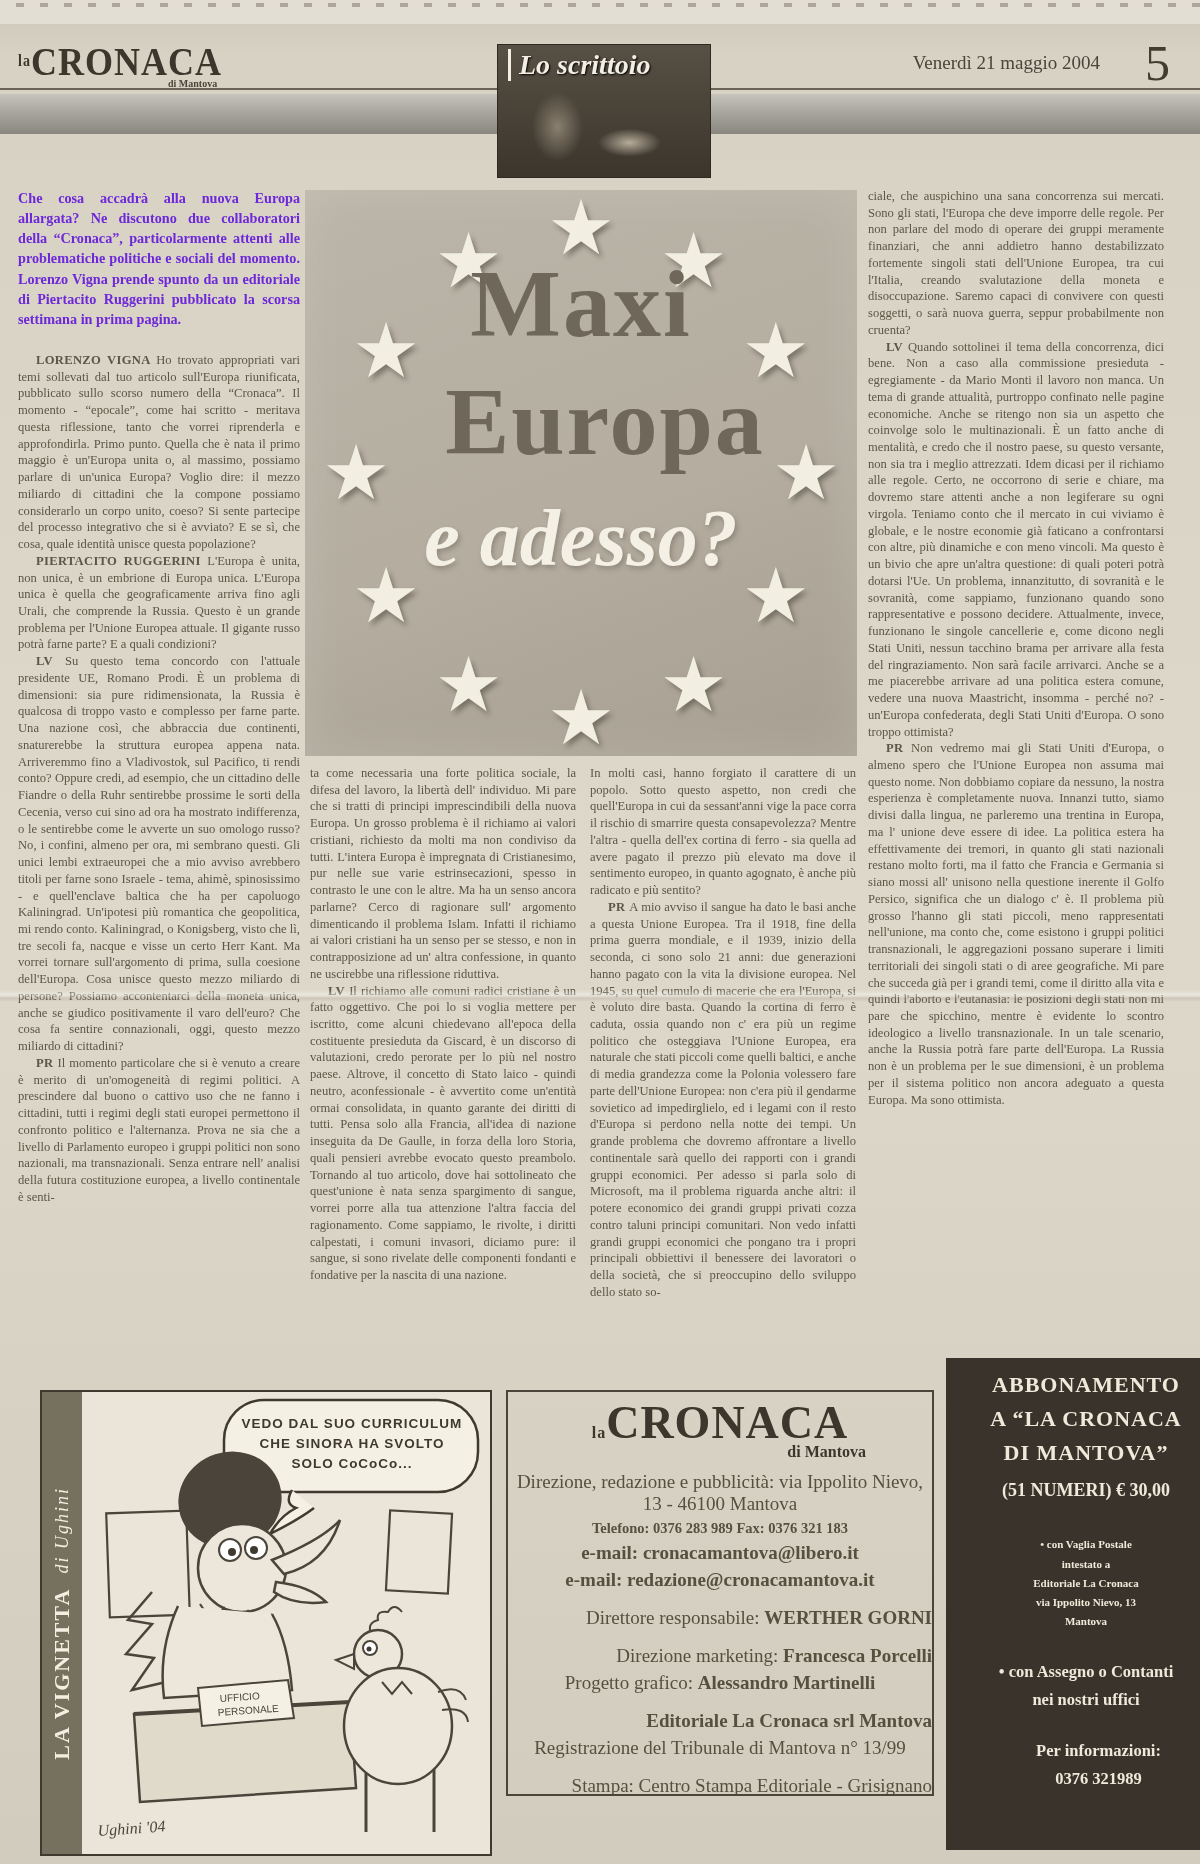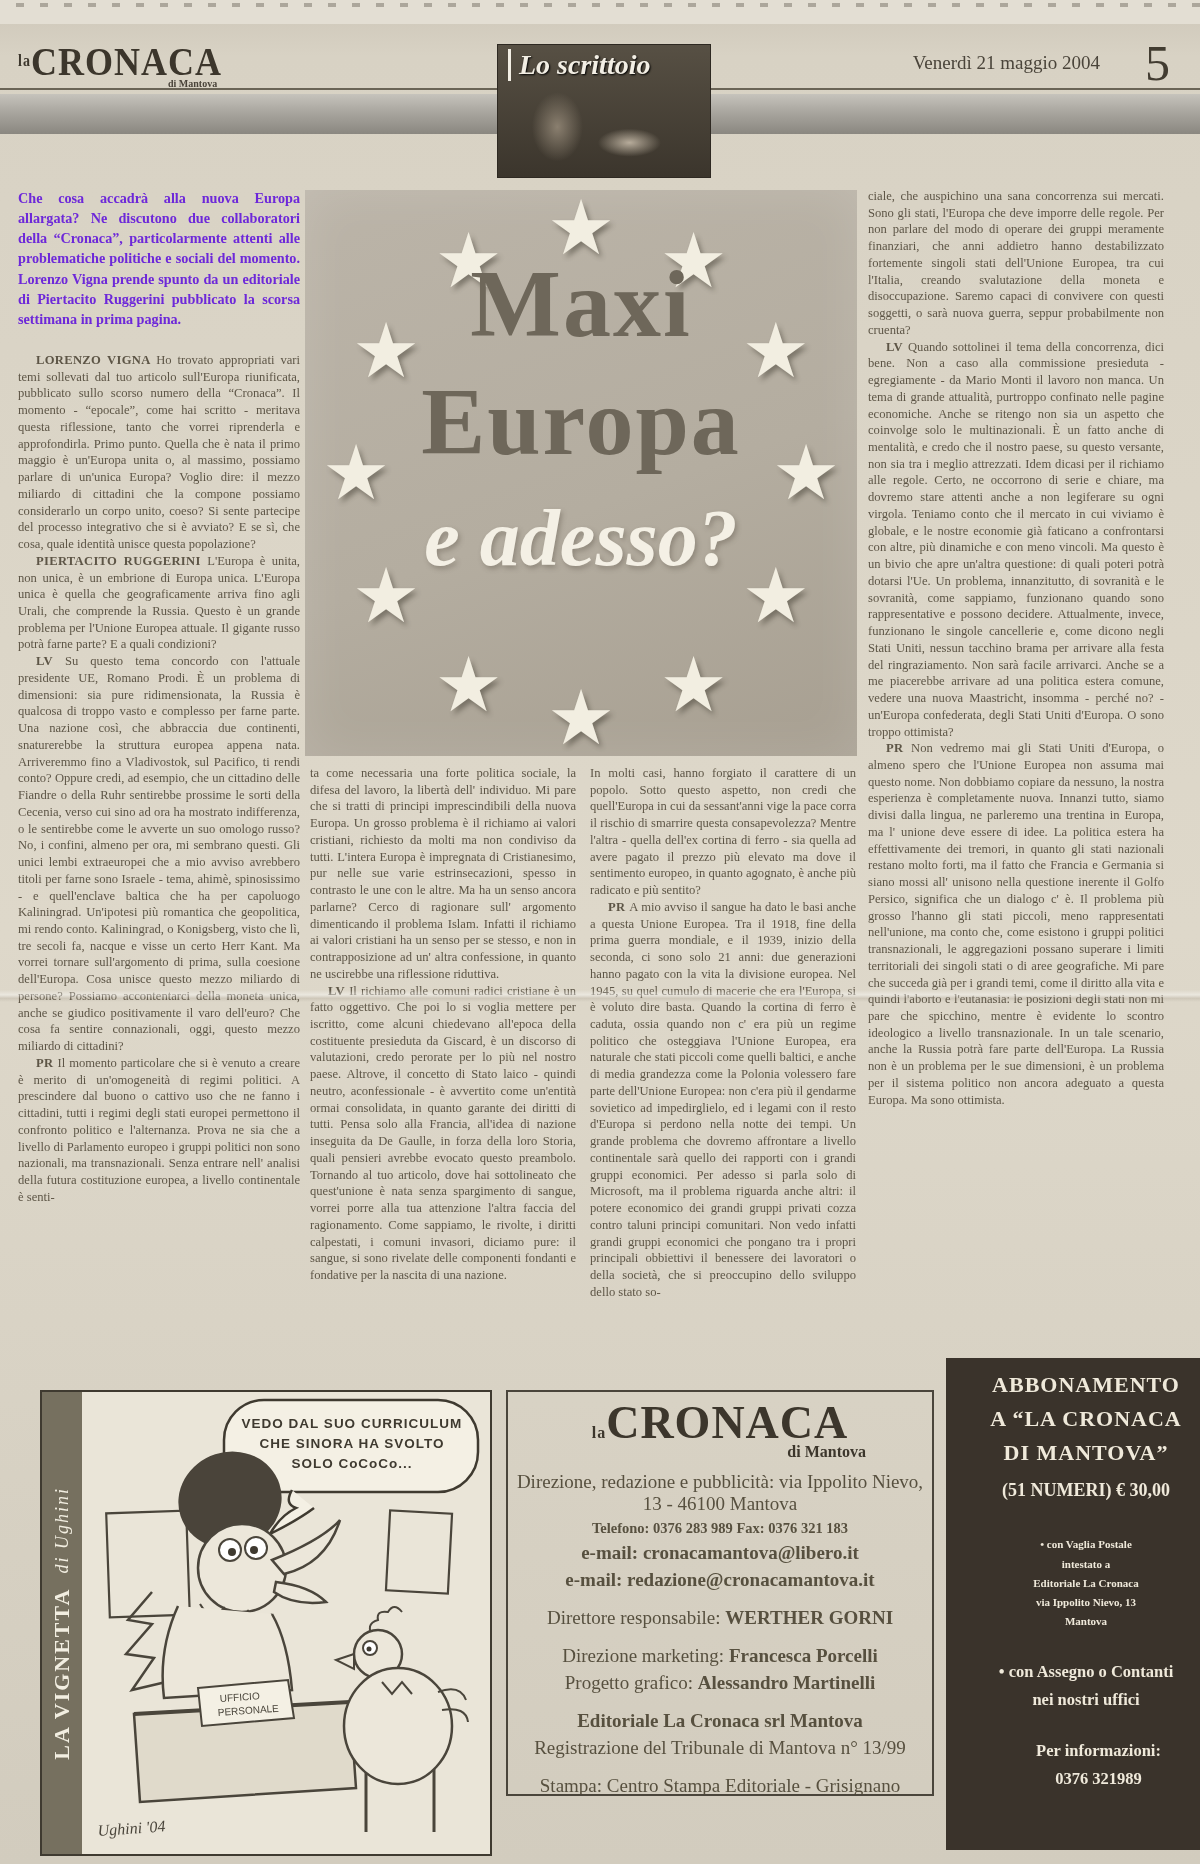--- a/index.html
+++ b/index.html
@@ -33,21 +33,21 @@
   .section-title{position:absolute;left:10px;top:4px;font-style:italic;font-weight:bold;font-size:28px;
     color:#f2eee4;text-shadow:1px 1px 2px #000;border-left:3px solid #f2eee4;padding-left:8px;}
   
   .feature{position:absolute;left:305px;top:190px;width:552px;height:566px;
     background:linear-gradient(160deg,#bbb4a8 0%,var(--feature_bg) 55%,#a79f91 100%);
     box-shadow:inset 0 0 50px rgba(255,255,255,.14);}
   .feature .star{position:absolute;color:var(--star);font-size:76px;line-height:1;
     transform:translate(-50%,-50%);text-shadow:3px 4px 5px rgba(55,50,40,.45);}
   .ft{position:absolute;width:100%;text-align:center;font-weight:bold;font-size:96px;
     color:var(--feature_title);letter-spacing:2px;line-height:1;}
-  .ft1{top:66px;} .ft2{top:184px;}
+  .ft1{top:66px;} .ft2{top:184px;padding-left:24px;}
   .fsub{position:absolute;width:100%;top:308px;text-align:center;font-style:italic;font-weight:bold;
     font-size:80px;color:#f4f0e5;line-height:1;text-shadow:2px 3px 5px rgba(80,72,60,.35);}
   
   .intro{position:absolute;left:18px;top:188px;width:282px;font-size:14.2px;font-weight:bold;
     line-height:1.42;color:#6d28d9;text-align:justify;}
   .col{position:absolute;font-size:12.6px;line-height:1.33;text-align:justify;overflow:hidden;}
   .col p{margin:0;text-indent:18px;}
   .col p.noindent{text-indent:0;}
   .col b.lead{letter-spacing:.3px;}
   #col1{left:18px;top:352px;width:282px;height:998px;}
@@ -66,21 +66,21 @@
   .vstrip b{font-size:22px;} .vstrip i{font-size:18px;}
   .cartoon{position:absolute;left:40px;top:0;width:404px;height:458px;}
   
   #masthead-box{position:absolute;left:506px;top:1390px;width:424px;height:402px;
     border:2px solid #4a453b;text-align:center;color:#57503f;overflow:hidden;}
   .mh-logo{margin-top:10px;font-weight:bold;font-size:46px;letter-spacing:1px;color:#3c362c;line-height:.9;}
   .mh-logo .la{font-size:16px;}
   .mh-logo-sub{font-weight:bold;font-size:16px;color:#3c362c;margin:0 66px 0 0;text-align:right;}
   .mh-line{font-size:19px;margin-top:5px;}
   .mh-bold{font-weight:bold;}
-  .mt10{margin-top:10px;} .mt16{margin-top:16px;}
+  .mt10{margin-top:10px;} .mt16{margin-top:16px;text-align:right;}
   
   #subscription{position:absolute;left:946px;top:1358px;width:280px;height:492px;
     background:var(--subscription_bg);color:var(--subscription_text);text-align:center;font-weight:bold;}
   .sub-title{font-size:22px;line-height:1.55;letter-spacing:1px;padding-top:10px;}
   .sub-price{font-size:18px;margin-top:10px;}
   .sub-opt1{margin-top:34px;font-size:11px;line-height:1.75;}
   .sub-opt2{margin-top:26px;font-size:16.5px;line-height:1.75;}
   .sub-info{margin-top:22px;font-size:16.5px;line-height:1.7;padding-left:25px;}
 </style>
 </head>

